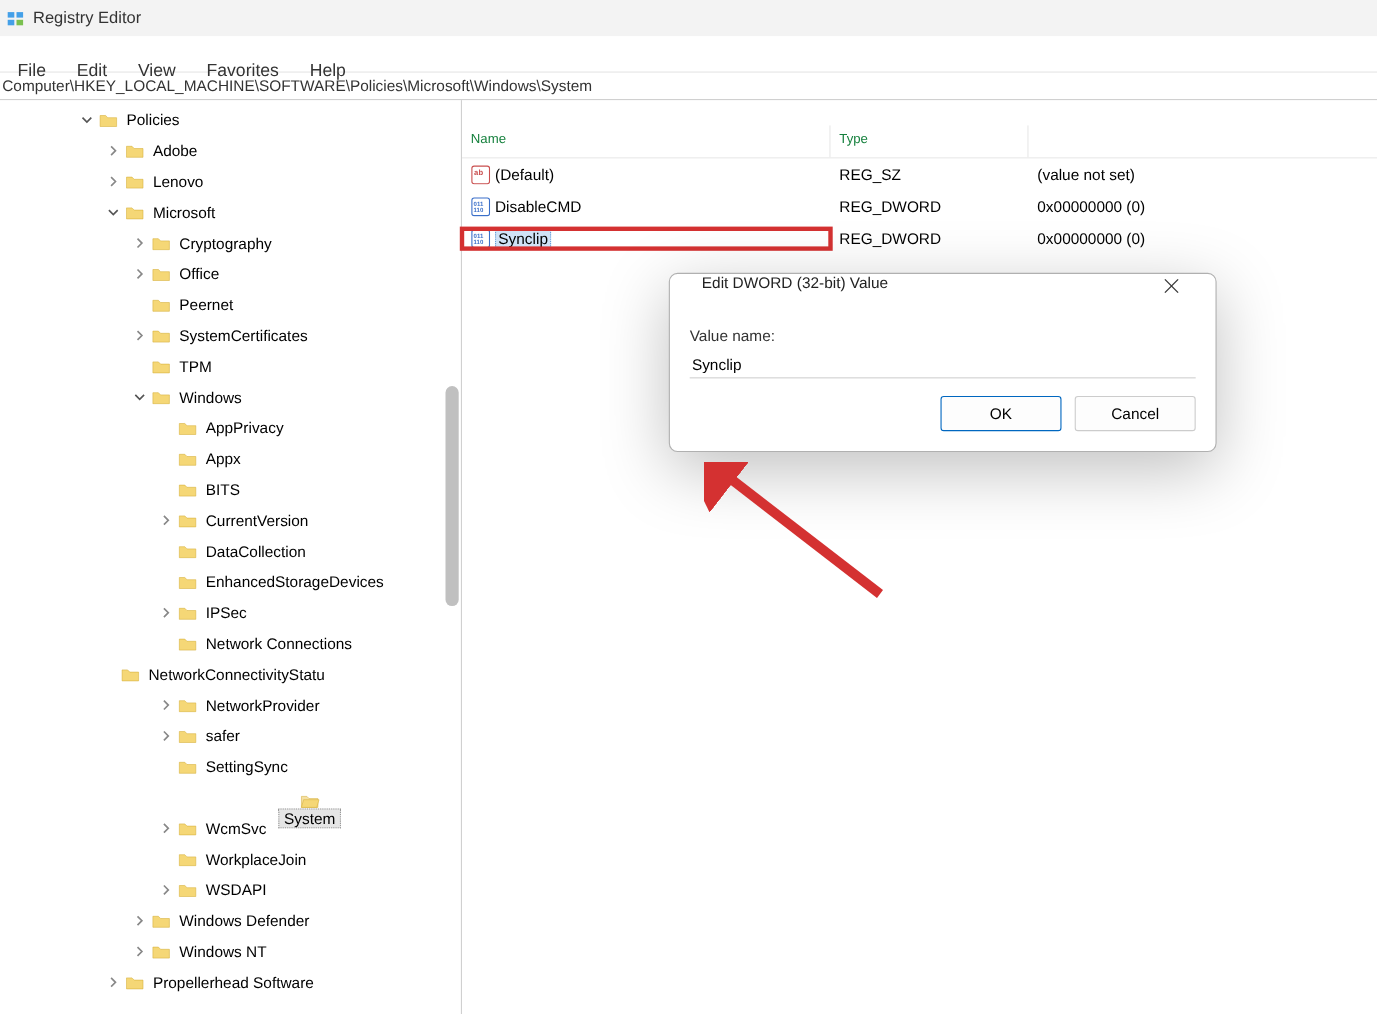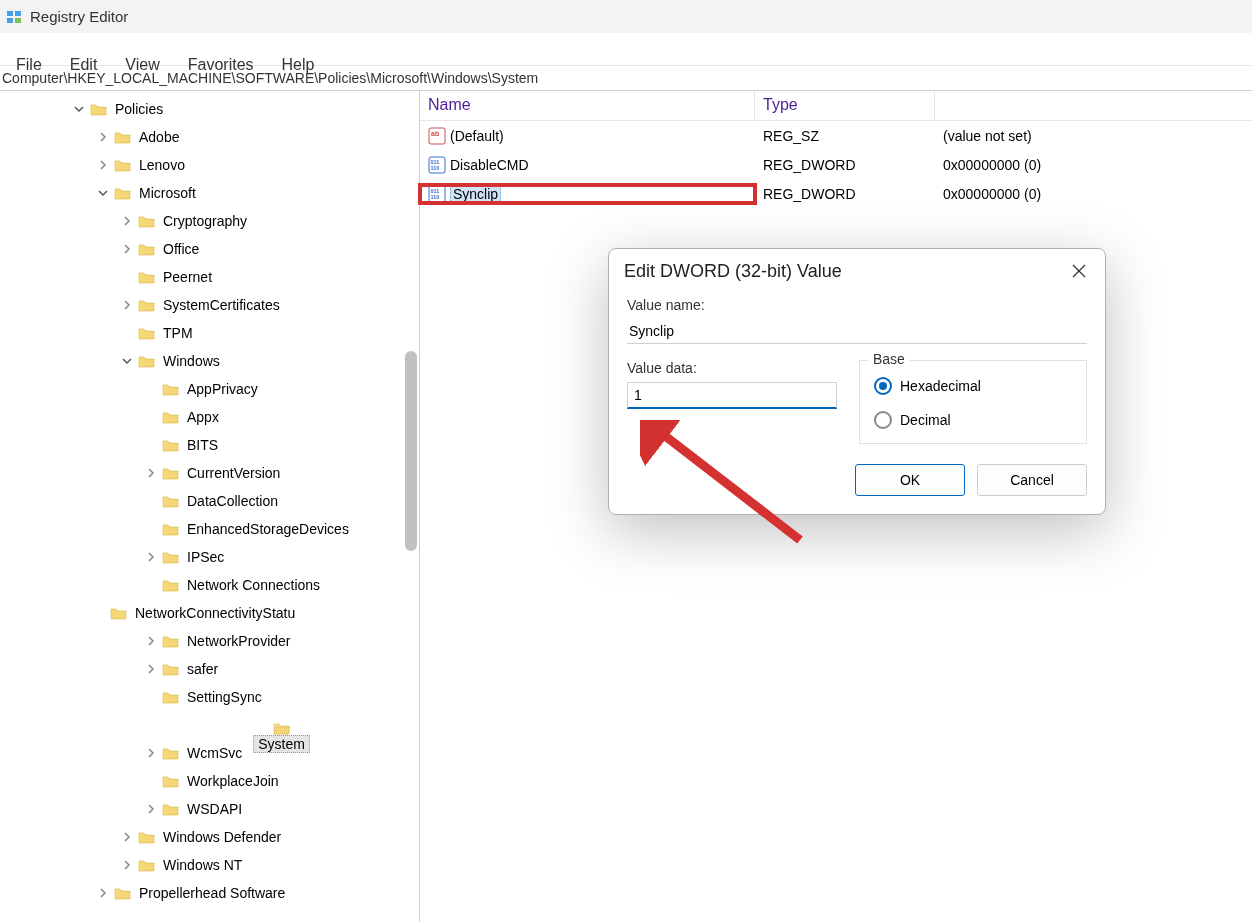--- a/index.html
+++ b/index.html
@@ -26,38 +26,38 @@
   .tree-row { display: flex; align-items: center; height: 28px; white-space: nowrap; cursor: default; }
   .tree-row.selected .tree-label { background: #e5e5e5; border: 1px dotted #999; padding: 0 4px; }
   .tree-chevron { width: 14px; height: 14px; display: flex; align-items: center; justify-content: center; color: #555; font-size: 10px; visibility: hidden; }
   .tree-row.has-children .tree-chevron { visibility: visible; }
   .folder-icon { width: 18px; height: 14px; margin: 0 4px; display: inline-block; }
   .tree-label { padding: 1px 3px; }
   .tree-scrollbar { position: absolute; right: 2px; top: 260px; width: 12px; height: 200px; background: #c0c0c0; border-radius: 6px; }
   
   
   .values-panel { flex: 1; position: relative; }
-  .values-header { height: 30px; display: flex; border-bottom: 1px solid #e8e8e8; font-size: 16px; color: #4c1d95; }
+  .values-header { height: 30px; display: flex; border-bottom: 1px solid #e8e8e8; font-size: 12px; color: #15803d; margin-top: 23px; }
   .values-header > div { padding: 5px 8px; border-right: 1px solid #e8e8e8; }
   .col-name { width: 335px; }
   .col-type { width: 180px; }
   .col-data { flex: 1; border-right: none !important; }
   .value-row { height: 29px; display: flex; align-items: center; font-size: 14px; }
   .value-row > div { padding: 0 8px; }
   .value-row .col-name-cell { width: 335px; display: flex; align-items: center; }
   .value-row .col-type-cell { width: 180px; }
   .value-row .col-data-cell { flex: 1; }
   .reg-icon { width: 18px; height: 18px; margin-right: 4px; flex-shrink: 0; }
   .value-row.highlighted .col-name-cell { outline: 4px solid #d43131; outline-offset: -2px; }
   .value-row.highlighted .reg-icon + span { background: #d0e3f7; border: 1px dotted #6aa0d8; padding: 0 2px; }
   
   
   .dialog-overlay { position: absolute; inset: 0; pointer-events: none; }
   .dialog { position: absolute; left: 608px; top: 248px; width: 498px; background: #fff; border: 1px solid #b0b0b0; border-radius: 8px; box-shadow: 0 16px 60px rgba(0,0,0,0.25); pointer-events: auto; }
-  .dialog-title-bar { height: 44px; display: flex; align-items: center; padding: 0 15px; font-size: 18px; color: #222; }
+  .dialog-title-bar { height: 44px; display: flex; padding: 0 29px; font-size: 14px; color: #222; }
   .dialog-close { margin-left: auto; width: 22px; height: 22px; display: flex; align-items: center; justify-content: center; cursor: default; }
   .dialog-body { padding: 4px 18px 18px 18px; font-size: 14px; }
   .field-label { margin-bottom: 6px; color: #333; }
   .name-display { width: 100%; padding: 4px 2px; margin-bottom: 16px; border: none; border-bottom: 1px solid #d0d0d0; background: transparent; font-size: 14px; }
   .data-base-row { display: flex; gap: 22px; margin-bottom: 20px; }
   .vd-wrap { width: 210px; }
   .vd-input { width: 100%; padding: 4px 6px; font-size: 14px; border: 1px solid #d0d0d0; border-bottom: 2px solid #0067c0; outline: none; }
   .base-group { flex: 1; border: 1px solid #e0e0e0; padding: 0 14px 14px 14px; position: relative; }
   .base-legend { position: absolute; top: -10px; left: 8px; background: #fff; padding: 0 5px; font-size: 14px; color: #333; }
   .radio-row { display: flex; align-items: center; margin-top: 16px; gap: 8px; font-size: 14px; }
@@ -478,37 +478,20 @@
         <svg viewBox="0 0 14 14" width="14" height="14">
             <line x1="1" y1="1" x2="13" y2="13" stroke="#333" stroke-width="1.2"></line>
             <line x1="13" y1="1" x2="1" y2="13" stroke="#333" stroke-width="1.2"></line>
           </svg>
       </span>
     </div>
     <div class="dialog-body">
       <div class="field-label">Value name:</div>
       <input class="name-display" readonly="" value="Synclip" style="">
       
-      <div class="data-base-row">
-        <div class="vd-wrap">
-          <div class="field-label">Value data:</div>
-          <input class="vd-input" value="1" style="">
-        </div>
-        <div class="base-group">
-          <span class="base-legend">Base</span>
-          <div class="radio-row">
-            <span class="radio-circle checked"></span>
-            <span>Hexadecimal</span>
-          </div>
-          <div class="radio-row">
-            <span class="radio-circle unchecked"></span>
-            <span>Decimal</span>
-          </div>
-        </div>
-      </div>
       
       <div class="dialog-buttons">
         <button class="dlg-btn primary">OK</button>
         <button class="dlg-btn">Cancel</button>
       </div>
     </div>
   </div>
 </div>
 
 <svg class="arrow-svg">

